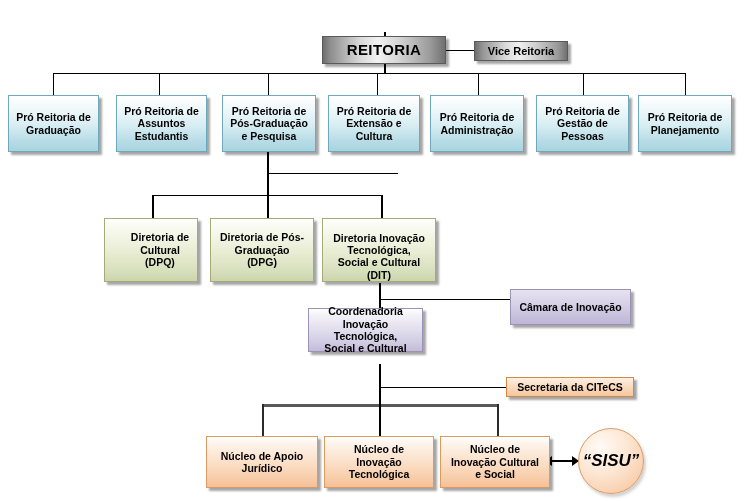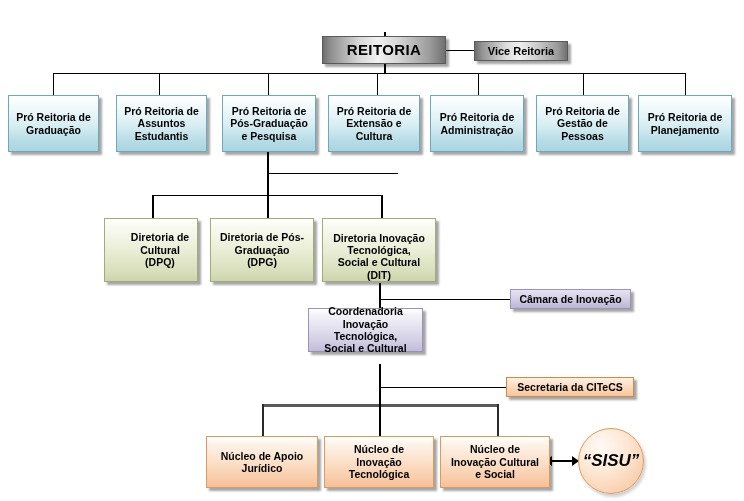--- a/index.html
+++ b/index.html
@@ -230,21 +230,21 @@
 
   <div class="node green shadow" style="left:322px;top:218px;width:114px;height:64px;align-items:flex-end;">
     <span class="lbl">
       <span>Diretoria Inovação</span><br>
       <span>Tecnológica,</span><br>
       <span>Social e Cultural</span><br>
       <span>(DIT)</span>
     </span>
   </div>
 
-  <div class="node purple-bar shadow" style="left:510px;top:289px;width:121px;height:20px;">
+  <div class="node purple-bar shadow" style="left:510px;top:289px;width:121px;height:36px;">
     <span class="lbl">Câmara de Inovação</span>
   </div>
 
   <div class="node purple shadow" style="left:308px;top:308px;width:115px;height:44px;">
     <span class="lbl">
       <span>Coordenadoria</span><br>
       <span>Inovação Tecnológica,</span><br>
       <span>Social e Cultural</span>
     </span>
   </div>

